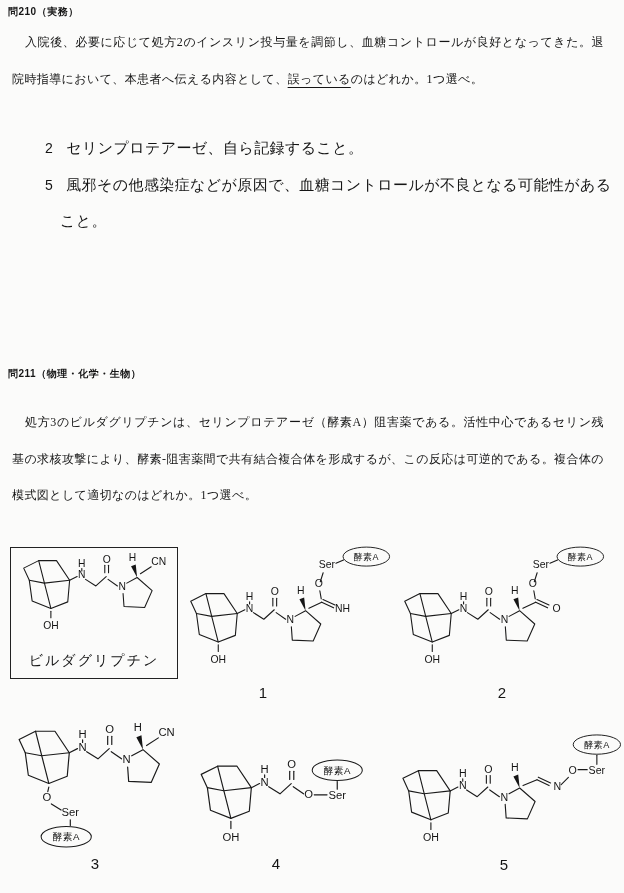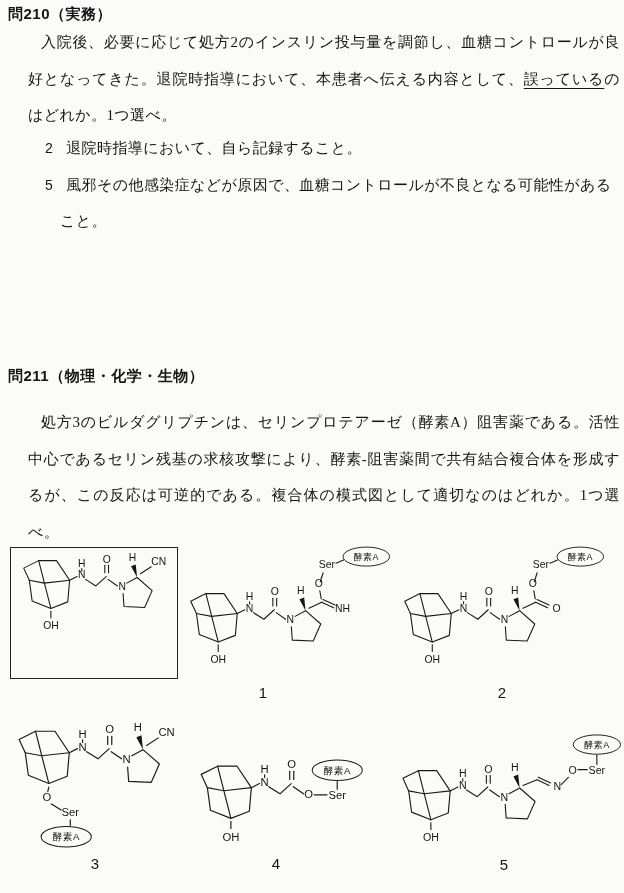--- a/index.html
+++ b/index.html
@@ -4,25 +4,25 @@
 <style>
   html,body{margin:0;padding:0;}
   body{
     width:624px;height:893px;position:relative;overflow:hidden;
     background:#fbfbfa;color:#151515;
     font-family:"Liberation Serif","DejaVu Serif",serif;
   }
   .q-header{
     position:absolute;left:8px;
     font-family:"Liberation Sans","DejaVu Sans",sans-serif;
-    font-size:15px;font-weight:bold;letter-spacing:.5px;white-space:nowrap;
+    font-size:10px;font-weight:bold;letter-spacing:.5px;white-space:nowrap;
   }
   .para{
-    position:absolute;left:28px;width:592px;
-    font-size:15px;line-height:36.5px;letter-spacing:.4px;
+    position:absolute;left:12px;width:592px;
+    font-size:12px;line-height:36.5px;letter-spacing:.4px;
     text-indent:13px;text-align:justify;
   }
   .ul{text-decoration:underline;text-underline-offset:4px;}
   .options{position:absolute;left:0;top:130px;width:620px;}
   .opt{
     margin:0 0 0 45px;padding-left:15px;text-indent:-15px;
     font-size:15px;line-height:36.5px;letter-spacing:.4px;
   }
   .opt .num{font-family:"Liberation Sans","DejaVu Sans",sans-serif;font-size:14px;}
   .opt .gap{display:inline-block;width:13px;}
@@ -68,21 +68,21 @@
       <polygon class="wedge" points="126,71 119.5,59 124.5,57"></polygon>
     </g>
   </defs>
 </svg>
 
 <div class="q-header" style="top:5px">問210（実務）</div>
 
 <div class="para" style="top:24px"><span>入院後、必要に応じて処方2のインスリン投与量を調節し、血糖コントロールが良好となってきた。退院時指導において、本患者へ伝える内容として、</span><span class="ul">誤っている</span><span>のはどれか。1つ選べ。</span></div>
 
 <div class="options">
-  <p class="opt"><span class="num">2</span><span class="gap"></span><span>退院時指導において、自ら記録すること。</span></p>
+  <p class="opt"><span class="num">2</span><span class="gap"></span><span>セリンプロテアーゼ、自ら記録すること。</span></p>
   <p class="opt"><span class="num">5</span><span class="gap"></span><span>風邪その他感染症などが原因で、血糖コントロールが不良となる可能性があること。</span></p>
 </div>
 
 <div class="q-header" style="top:367px">問211（物理・化学・生物）</div>
 
 <div class="para" style="top:404px">処方3のビルダグリプチンは、セリンプロテアーゼ（酵素A）阻害薬である。活性中心であるセリン残基の求核攻撃により、酵素-阻害薬間で共有結合複合体を形成するが、この反応は可逆的である。複合体の模式図として適切なのはどれか。1つ選べ。</div>
 
 <div class="refbox">
   <svg width="150" height="81" viewBox="0 44 160 86">
     <use href="#cage"></use>
@@ -91,20 +91,21 @@
     <path class="bond" d="M34 107 L34 114"></path>
     <text class="atom" x="34" y="126">OH</text>
     <text class="atom" x="67" y="60">H</text>
     <text class="atom" x="67" y="72">N</text>
     <text class="atom" x="93.5" y="55">O</text>
     <text class="atom" x="110" y="84">N</text>
     <text class="atom" x="121" y="53">H</text>
     <path class="bond" d="M129.5 67 L141 59.5"></path>
     <text class="atom" x="149" y="58">CN</text>
   </svg>
+  <div class="refcaption">ビルダグリプチン</div>
 </div>
 
 <figure class="struct" style="left:186px;top:545px">
   <svg width="205" height="120" viewBox="0 2 216 126">
     <use href="#cage"></use>
       <use href="#amide"></use>
       <use href="#pyr"></use>
     <path class="bond" d="M34 107 L34 114"></path>
     <text class="atom" x="34" y="126">OH</text>
     <text class="atom" x="67" y="60">H</text>

